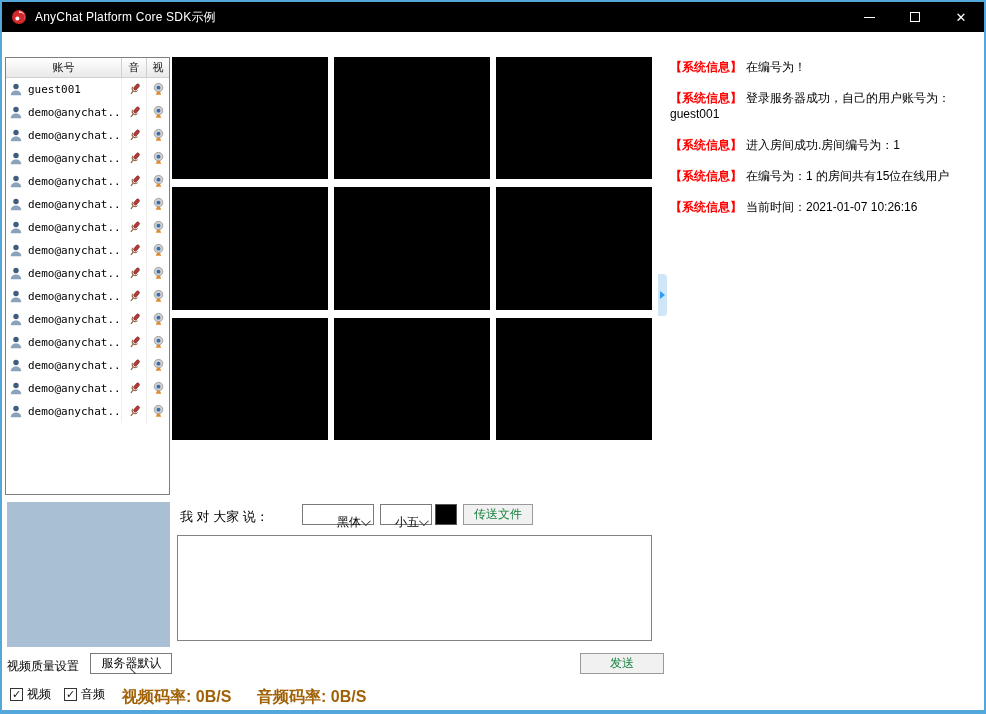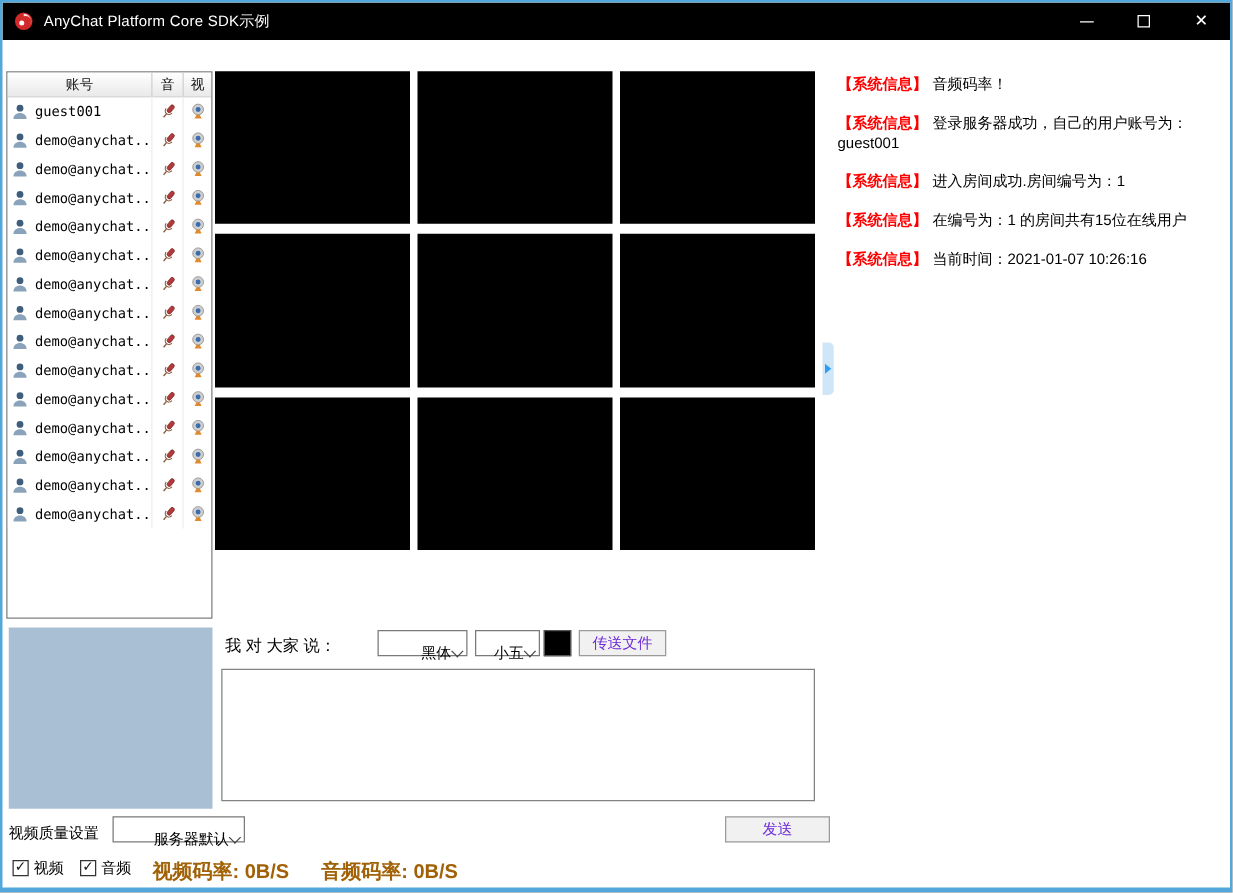--- a/index.html
+++ b/index.html
@@ -66,31 +66,31 @@
   .say-label { position:absolute; left:178px; top:506px; font-size:13px; color:#000; }
   .combo { position:absolute; height:21px; background:#fff; border:1px solid #7a7a7a;
            display:flex; align-items:center; justify-content:flex-end;
            padding:16px 5px 0 6px; font-size:12px; cursor:default; }
   .combo .chev { width:7px; height:7px; border-right:1px solid #444; border-bottom:1px solid #444;
                  transform:rotate(45deg) translateY(-2px); }
   .combo-font { left:300px; top:502px; width:72px; }
   .combo-size { left:378px; top:502px; width:52px; }
   .color-swatch { position:absolute; left:433px; top:502px; width:22px; height:21px;
                   background:#000; border:1px solid #555; cursor:pointer; }
-  .btn { background:#f1f1f1; border:1px solid #9a9a9a; font-size:12px; color:#6d28d9;
+  .btn { background:#f1f1f1; border:1px solid #9a9a9a; font-size:12px; color:#15803d;
          display:flex; align-items:center; justify-content:center; cursor:pointer;
          font-family:"Liberation Sans",sans-serif; }
   .btn-sendfile { position:absolute; left:461px; top:502px; width:70px; height:21px; }
   .chat-input { position:absolute; left:175px; top:533px; width:475px; height:106px;
                 border:1px solid #828282; resize:none; outline:none; font-size:12px;
                 font-family:"Liberation Sans",sans-serif; padding:3px; }
 
   
   .quality-label { position:absolute; left:5px; top:656px; font-size:12px; color:#000; }
-  .combo-quality { left:88px; top:651px; width:106px; }
+  .combo-quality { left:88px; top:651px; width:82px;flex-direction:column; }
   .btn-send { position:absolute; left:578px; top:651px; width:84px; height:21px; }
   .checkbox { position:absolute; display:flex; align-items:center; gap:4px; font-size:12px;
               color:#000; cursor:pointer; }
   .cb-video { left:8px; top:684px; } .cb-audio { left:62px; top:684px; }
   .cb-box { width:13px; height:13px; background:#fff; border:1px solid #333;
             display:flex; align-items:center; justify-content:center; font-size:11px; line-height:1; color:#111; }
   .bitrate { position:absolute; font-size:16px; font-weight:bold; color:#a16207; }
   .bitrate-video { left:120px; top:685px; } .bitrate-audio { left:255px; top:685px; }
 
   
@@ -625,21 +625,21 @@
       <div class="video-cell"></div>
       <div class="video-cell"></div>
       <div class="video-cell"></div>
       <div class="video-cell"></div>
       <div class="video-cell"></div>
     </div>
   <div class="expand-handle" title=""></div>
 
   <div class="message-panel">
     <div class="msg">
-      <span class="msg-tag">【系统信息】</span><span class="msg-text">音频码率！</span>
+      <span class="msg-tag">【系统信息】</span><span class="msg-text">在编号为！</span>
     </div>
 
     <div class="msg">
       <span class="msg-tag">【系统信息】</span><span class="msg-text">登录服务器成功，自己的用户账号为：guest001</span>
     </div>
 
     <div class="msg">
       <span class="msg-tag">【系统信息】</span><span class="msg-text">进入房间成功.房间编号为：1</span>
     </div>
 

